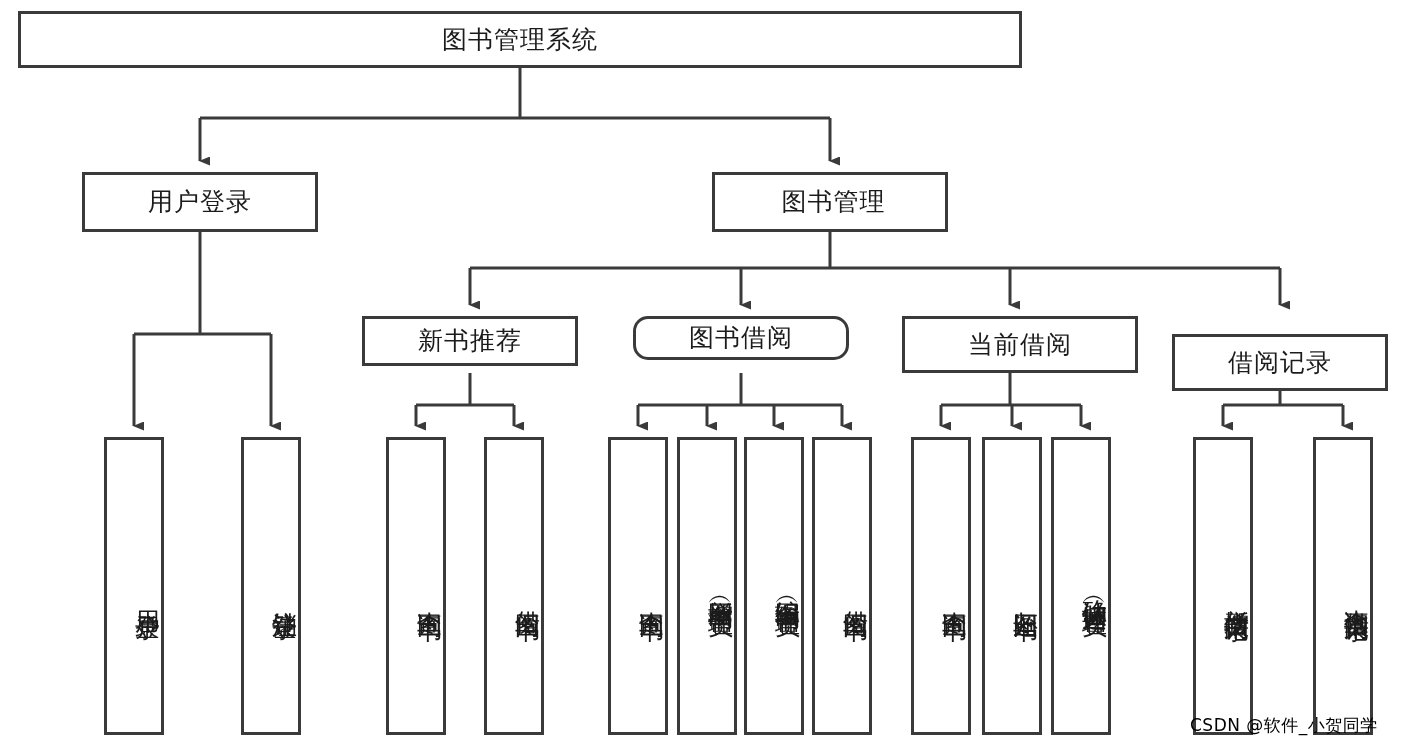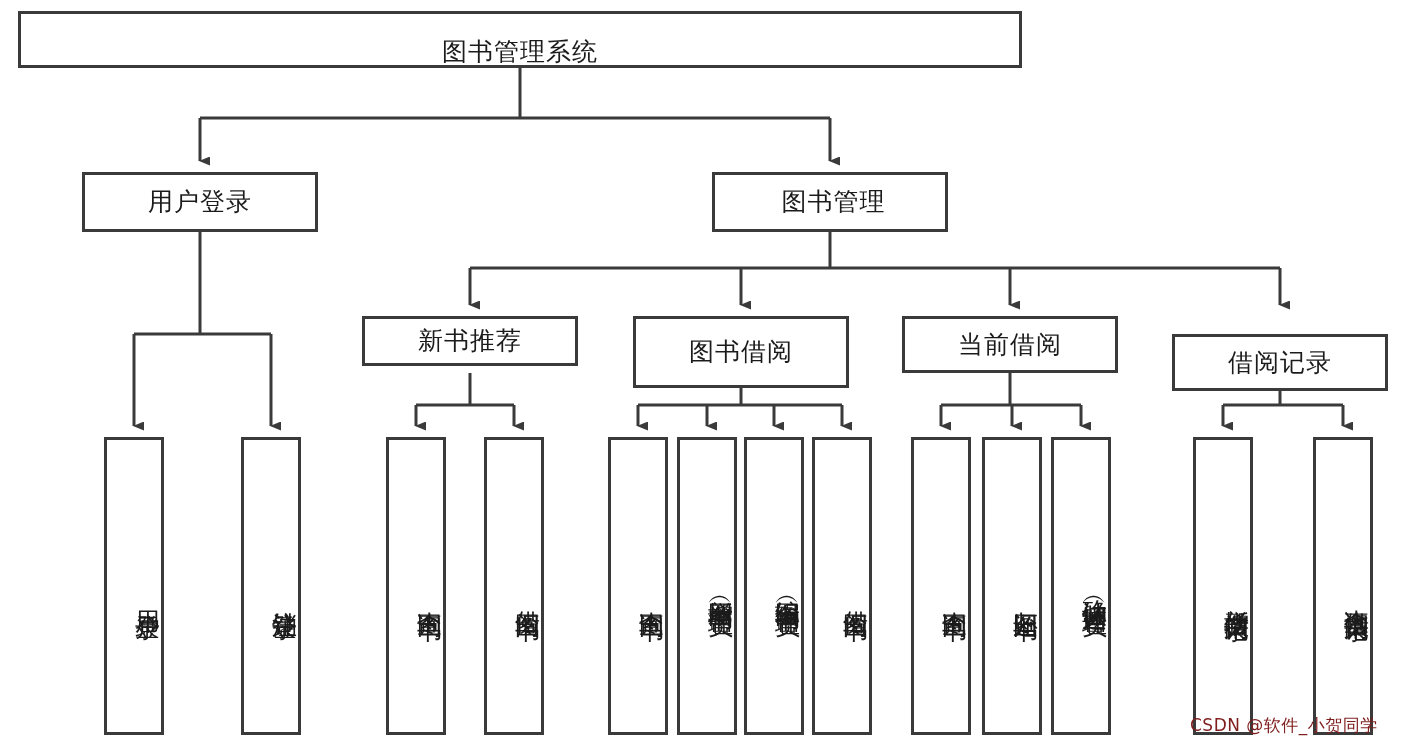--- a/index.html
+++ b/index.html
@@ -36,21 +36,20 @@
     justify-content: center;
     z-index: 2;
   }
   .node-h {
     font-size: 25px;
     letter-spacing: 1px;
     line-height: 1.1;
   }
   .node-title {
     font-size: 25px;
-    align-items: flex-end;
   }
   .node-leaf {
     writing-mode: vertical-rl;
     text-orientation: upright;
     align-items: flex-start;
     justify-content: center;
     padding-top: 18px;
     font-size: 25px;
     line-height: 1.08;
     letter-spacing: 2px;
@@ -61,21 +60,21 @@
   .leaf-text {
     writing-mode: vertical-rl;
     text-orientation: upright;
     white-space: nowrap;
   }
   #watermark {
     position: absolute;
     left: 1190px;
     top: 714px;
     font-size: 17px;
-    color: #7f1d1d;
+    color: #000000;
     letter-spacing: 0.5px;
     z-index: 3;
     white-space: nowrap;
   }
 </style>
 </head>
 <body>
 
 <div id="diagram-canvas">
 
@@ -136,24 +135,24 @@
   <div class="node node-h" style="left: 82px; top: 172px; width: 236px; height: 60px;">
     <span>用户登录</span>
   </div>
   <div class="node node-h" style="left: 712px; top: 172px; width: 236px; height: 60px; padding-left: 7px;">
     <span>图书管理</span>
   </div>
 
   <div class="node node-h" style="left: 362px; top: 316px; width: 216px; height: 50px;">
     <span>新书推荐</span>
   </div>
-  <div class="node node-h" style="left: 633px; top: 316px; width: 216px; height: 72px;">
+  <div class="node node-h" style="left: 633px; top: 316px; width: 216px; height: 44px; border-radius: 15px;">
     <span>图书借阅</span>
   </div>
-  <div class="node node-h" style="left: 902px; top: 316px; width: 216px; height: 57px;">
+  <div class="node node-h" style="left: 902px; top: 316px; width: 236px; height: 57px;">
     <span>当前借阅</span>
   </div>
   <div class="node node-h" style="left: 1172px; top: 316px; width: 216px; height: 57px; margin-top: 18px;">
     <span>借阅记录</span>
   </div>
 
   <div class="node node-leaf" style="left: 104px; top: 437px; width: 60px; height: 298px;">
     <span class="leaf-text">用户登录</span>
   </div>
   <div class="node node-leaf" style="left: 241px; top: 437px; width: 60px; height: 298px;">

